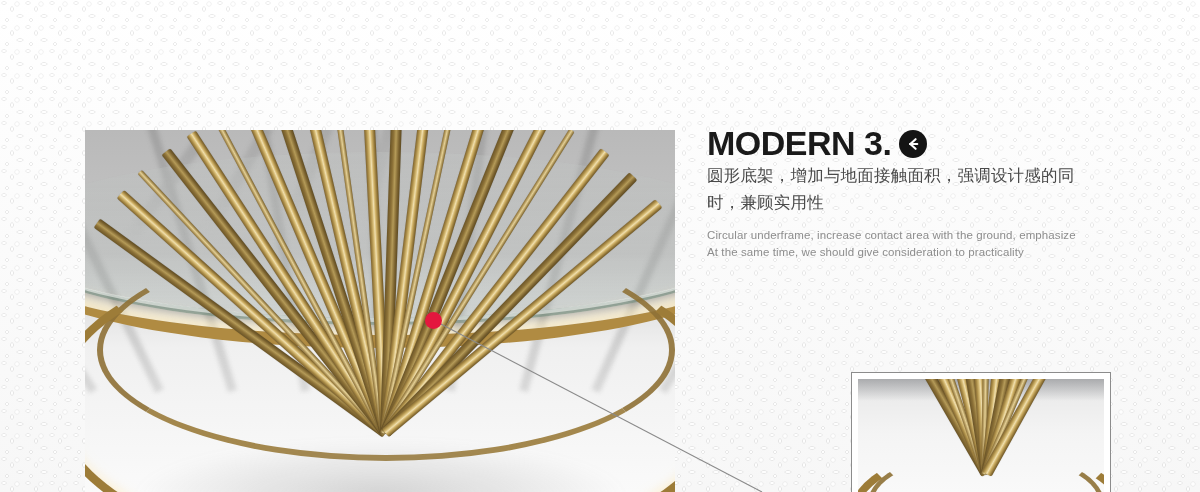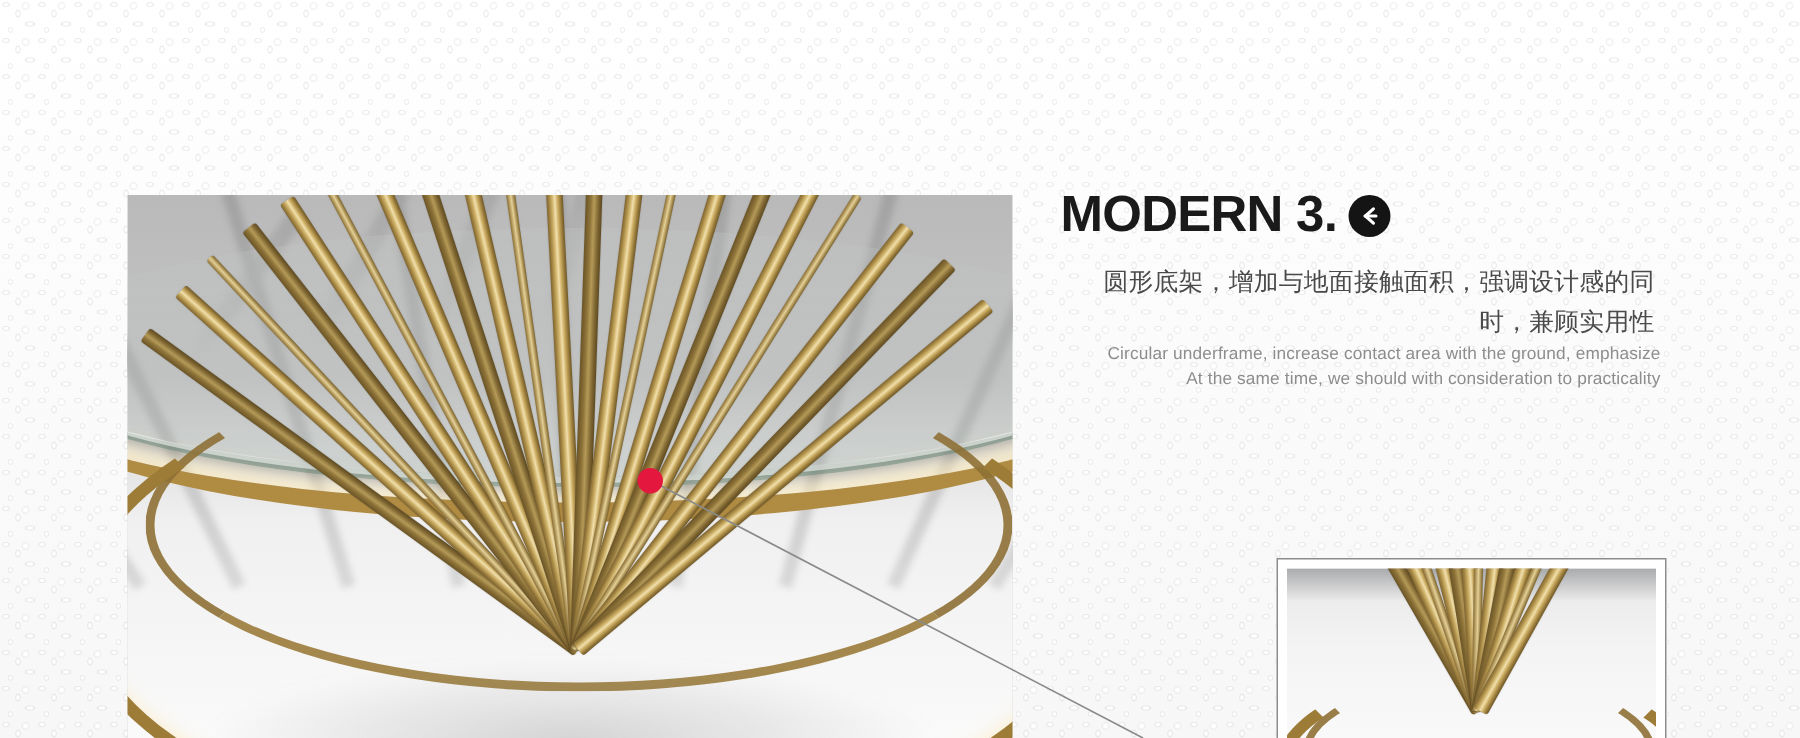--- a/index.html
+++ b/index.html
@@ -14,21 +14,20 @@
     background: #ffffff;
   }
 
   
   .page {
     position: relative;
     width: 1200px;
     height: 492px;
     background-color: #fdfdfd;
     overflow: hidden;
-    text-align: right;
   }
 
   
   .bg-texture {
     position: absolute;
     inset: 0;
     background-color: #fbfbfb;
     background-image:
       radial-gradient(ellipse 3px 2px at 4px 3px, rgba(255,255,255,.95) 40%, rgba(218,218,218,.55) 75%, rgba(255,255,255,0) 100%),
       radial-gradient(ellipse 2px 3px at 12px 9px, rgba(255,255,255,.9) 40%, rgba(206,206,206,.45) 78%, rgba(255,255,255,0) 100%),
@@ -220,28 +219,29 @@
 
   .title-sub {
     margin-top: 6px;
     font-size: 30px;
     font-weight: bold;
     color: #1f1f1f;
     line-height: 1.15;
     letter-spacing: 1px;
   }
   .desc-cn {
-    margin-top: 15px;
+    margin-top: 2px;
     font-size: 16.5px;
     color: #4a4a4a;
     line-height: 1.62;
     width: 396px;
     letter-spacing: .2px;
   }
   .desc-en {
+    margin-top: 12px;
     font-size: 11.5px;
     color: #8d8d8d;
     line-height: 1.45;
     letter-spacing: .1px;
   }
 
   
   .connector-svg {
     position: absolute;
     left: 0;
@@ -374,21 +374,21 @@
           <line x1="6.0" y1="9" x2="13.3" y2="9" stroke="#ffffff" stroke-width="2.1" stroke-linecap="round"></line>
         </svg>
       </span>
     </div>
 
 
     <div class="desc-cn">圆形底架，增加与地面接触面积，强调设计感的同时，兼顾实用性</div>
 
     <div class="desc-en">
       <div>Circular underframe, increase contact area with the ground, emphasize</div>
-      <div>At the same time, we should with consideration to practicality</div>
+      <div>At the same time, we should give consideration to practicality</div>
     </div>
   </div>
 
   <svg class="connector-svg">
     <line x1="437" y1="322" x2="762" y2="492" stroke="#8a8a8a" stroke-width="1.1"></line>
   </svg>
   <div class="marker-dot"></div>
 
   <div class="detail-panel">
     <div class="detail-inner">

